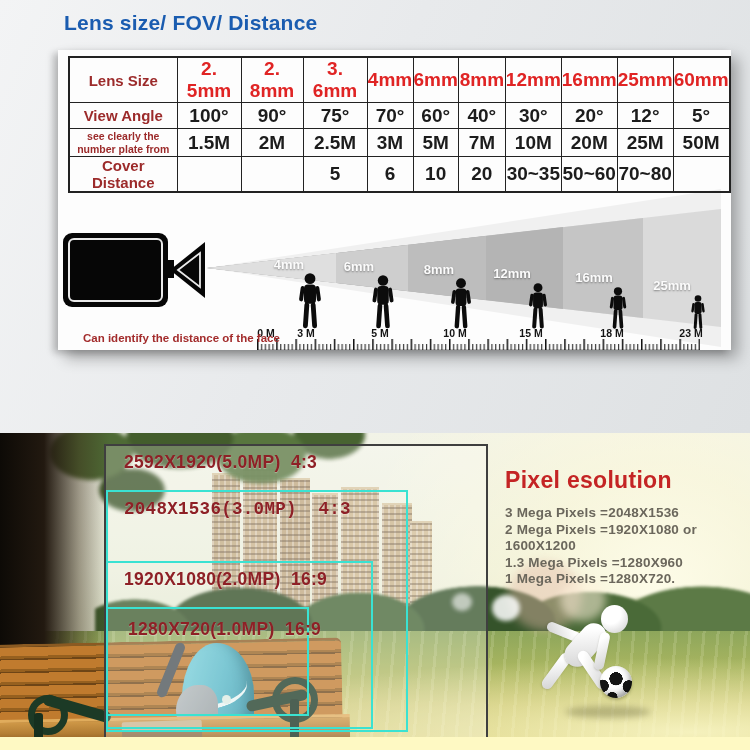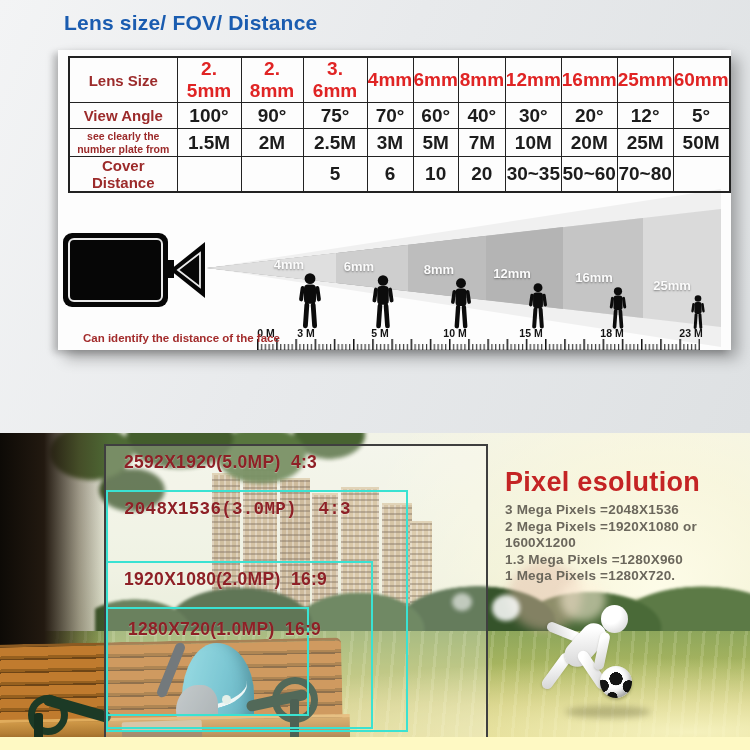--- a/index.html
+++ b/index.html
@@ -128,21 +128,21 @@
     border:2px solid #3f3f3f;background:rgba(255,255,255,.24);}
   .rcyan{position:absolute;border:2px solid #3ae2d2;}
   .r3{left:106px;top:57px;width:298px;height:238px;}
   .r2{left:106px;top:128px;width:263px;height:164px;}
   .r1{left:106px;top:174px;width:199px;height:105px;}
   .reslabel{position:absolute;font-size:17.5px;font-weight:700;color:#8e2026;white-space:pre;
     text-shadow:0 1px 1px rgba(255,255,255,.35);letter-spacing:.3px;}
 
   
   .pixelblock{position:absolute;left:505px;top:34px;width:235px;}
-  .pixelblock .ptitle{font-size:27px;font-weight:700;color:#c42424;letter-spacing:.3px;margin-bottom:4px;}
+  .pixelblock .ptitle{font-size:23px;font-weight:700;color:#c42424;letter-spacing:.3px;margin-bottom:11px;}
   .pixelblock .pline{font-size:13.5px;font-weight:700;color:#6b675c;line-height:16.5px;letter-spacing:.2px;}
 </style>
 </head>
 <body>
 
 <div class="stage">
   <div class="top-bg"></div>
   <div class="main-title">Lens size/ FOV/ Distance</div>
 
   <div class="panel">

